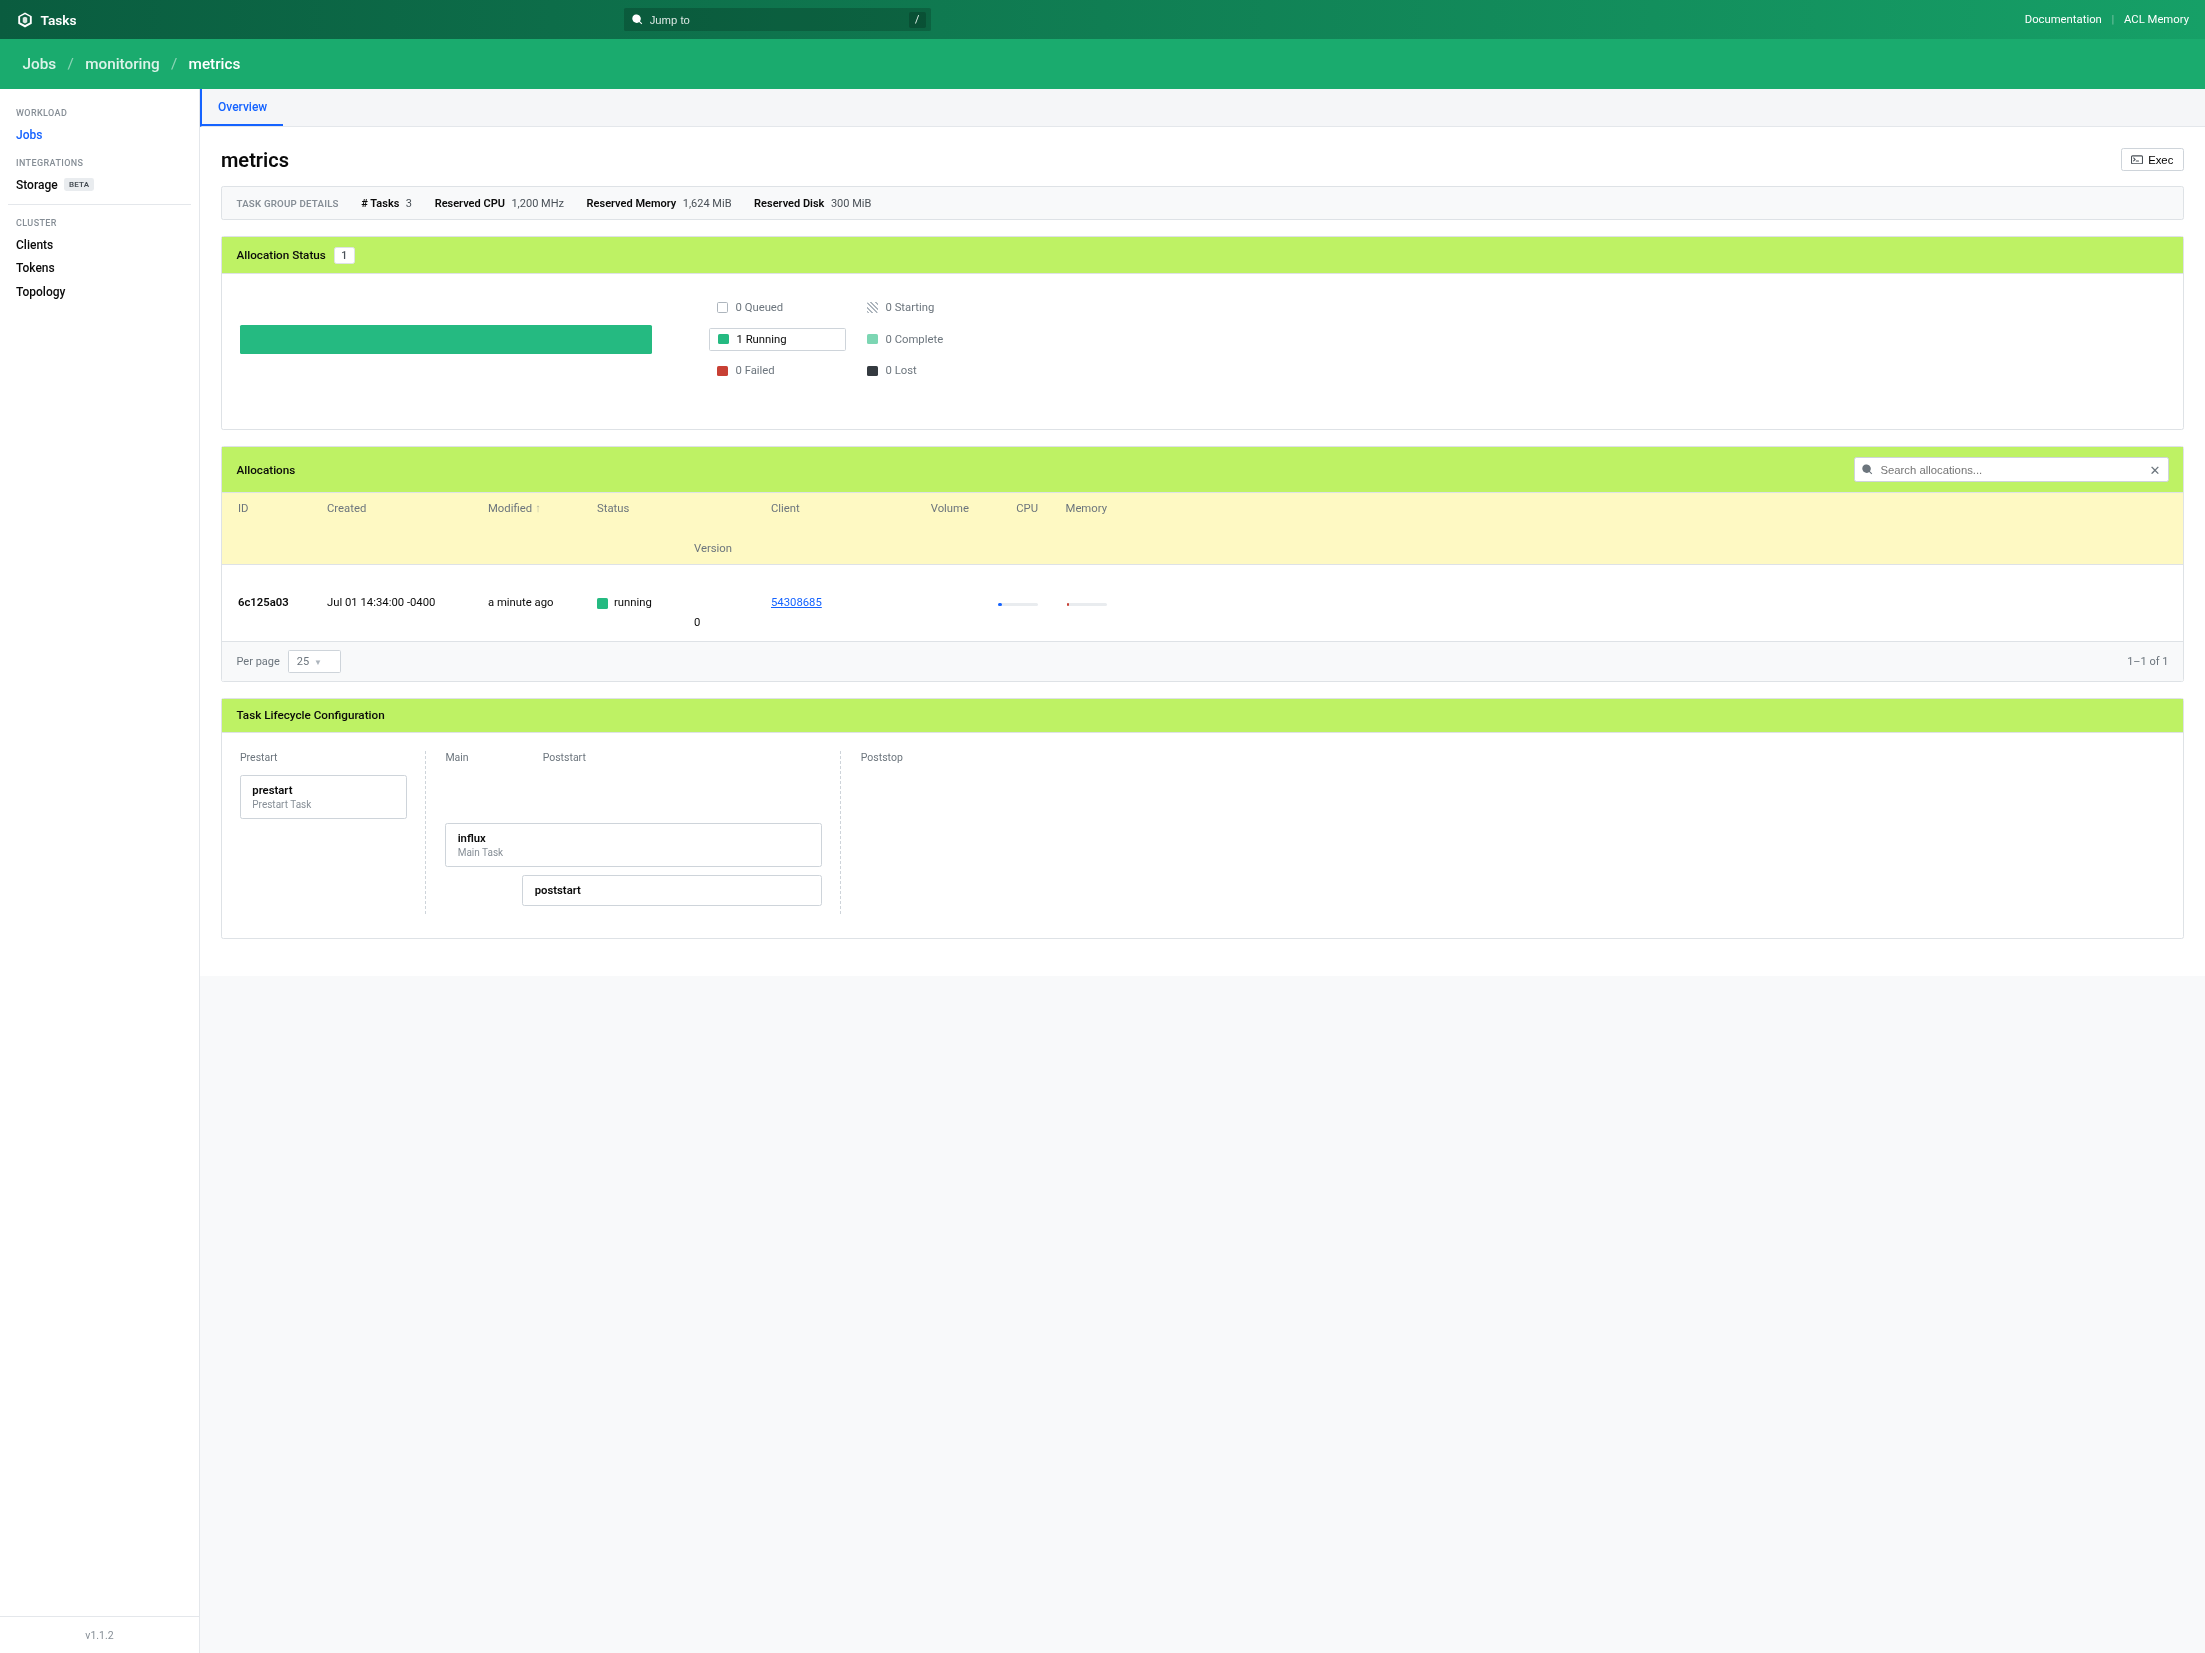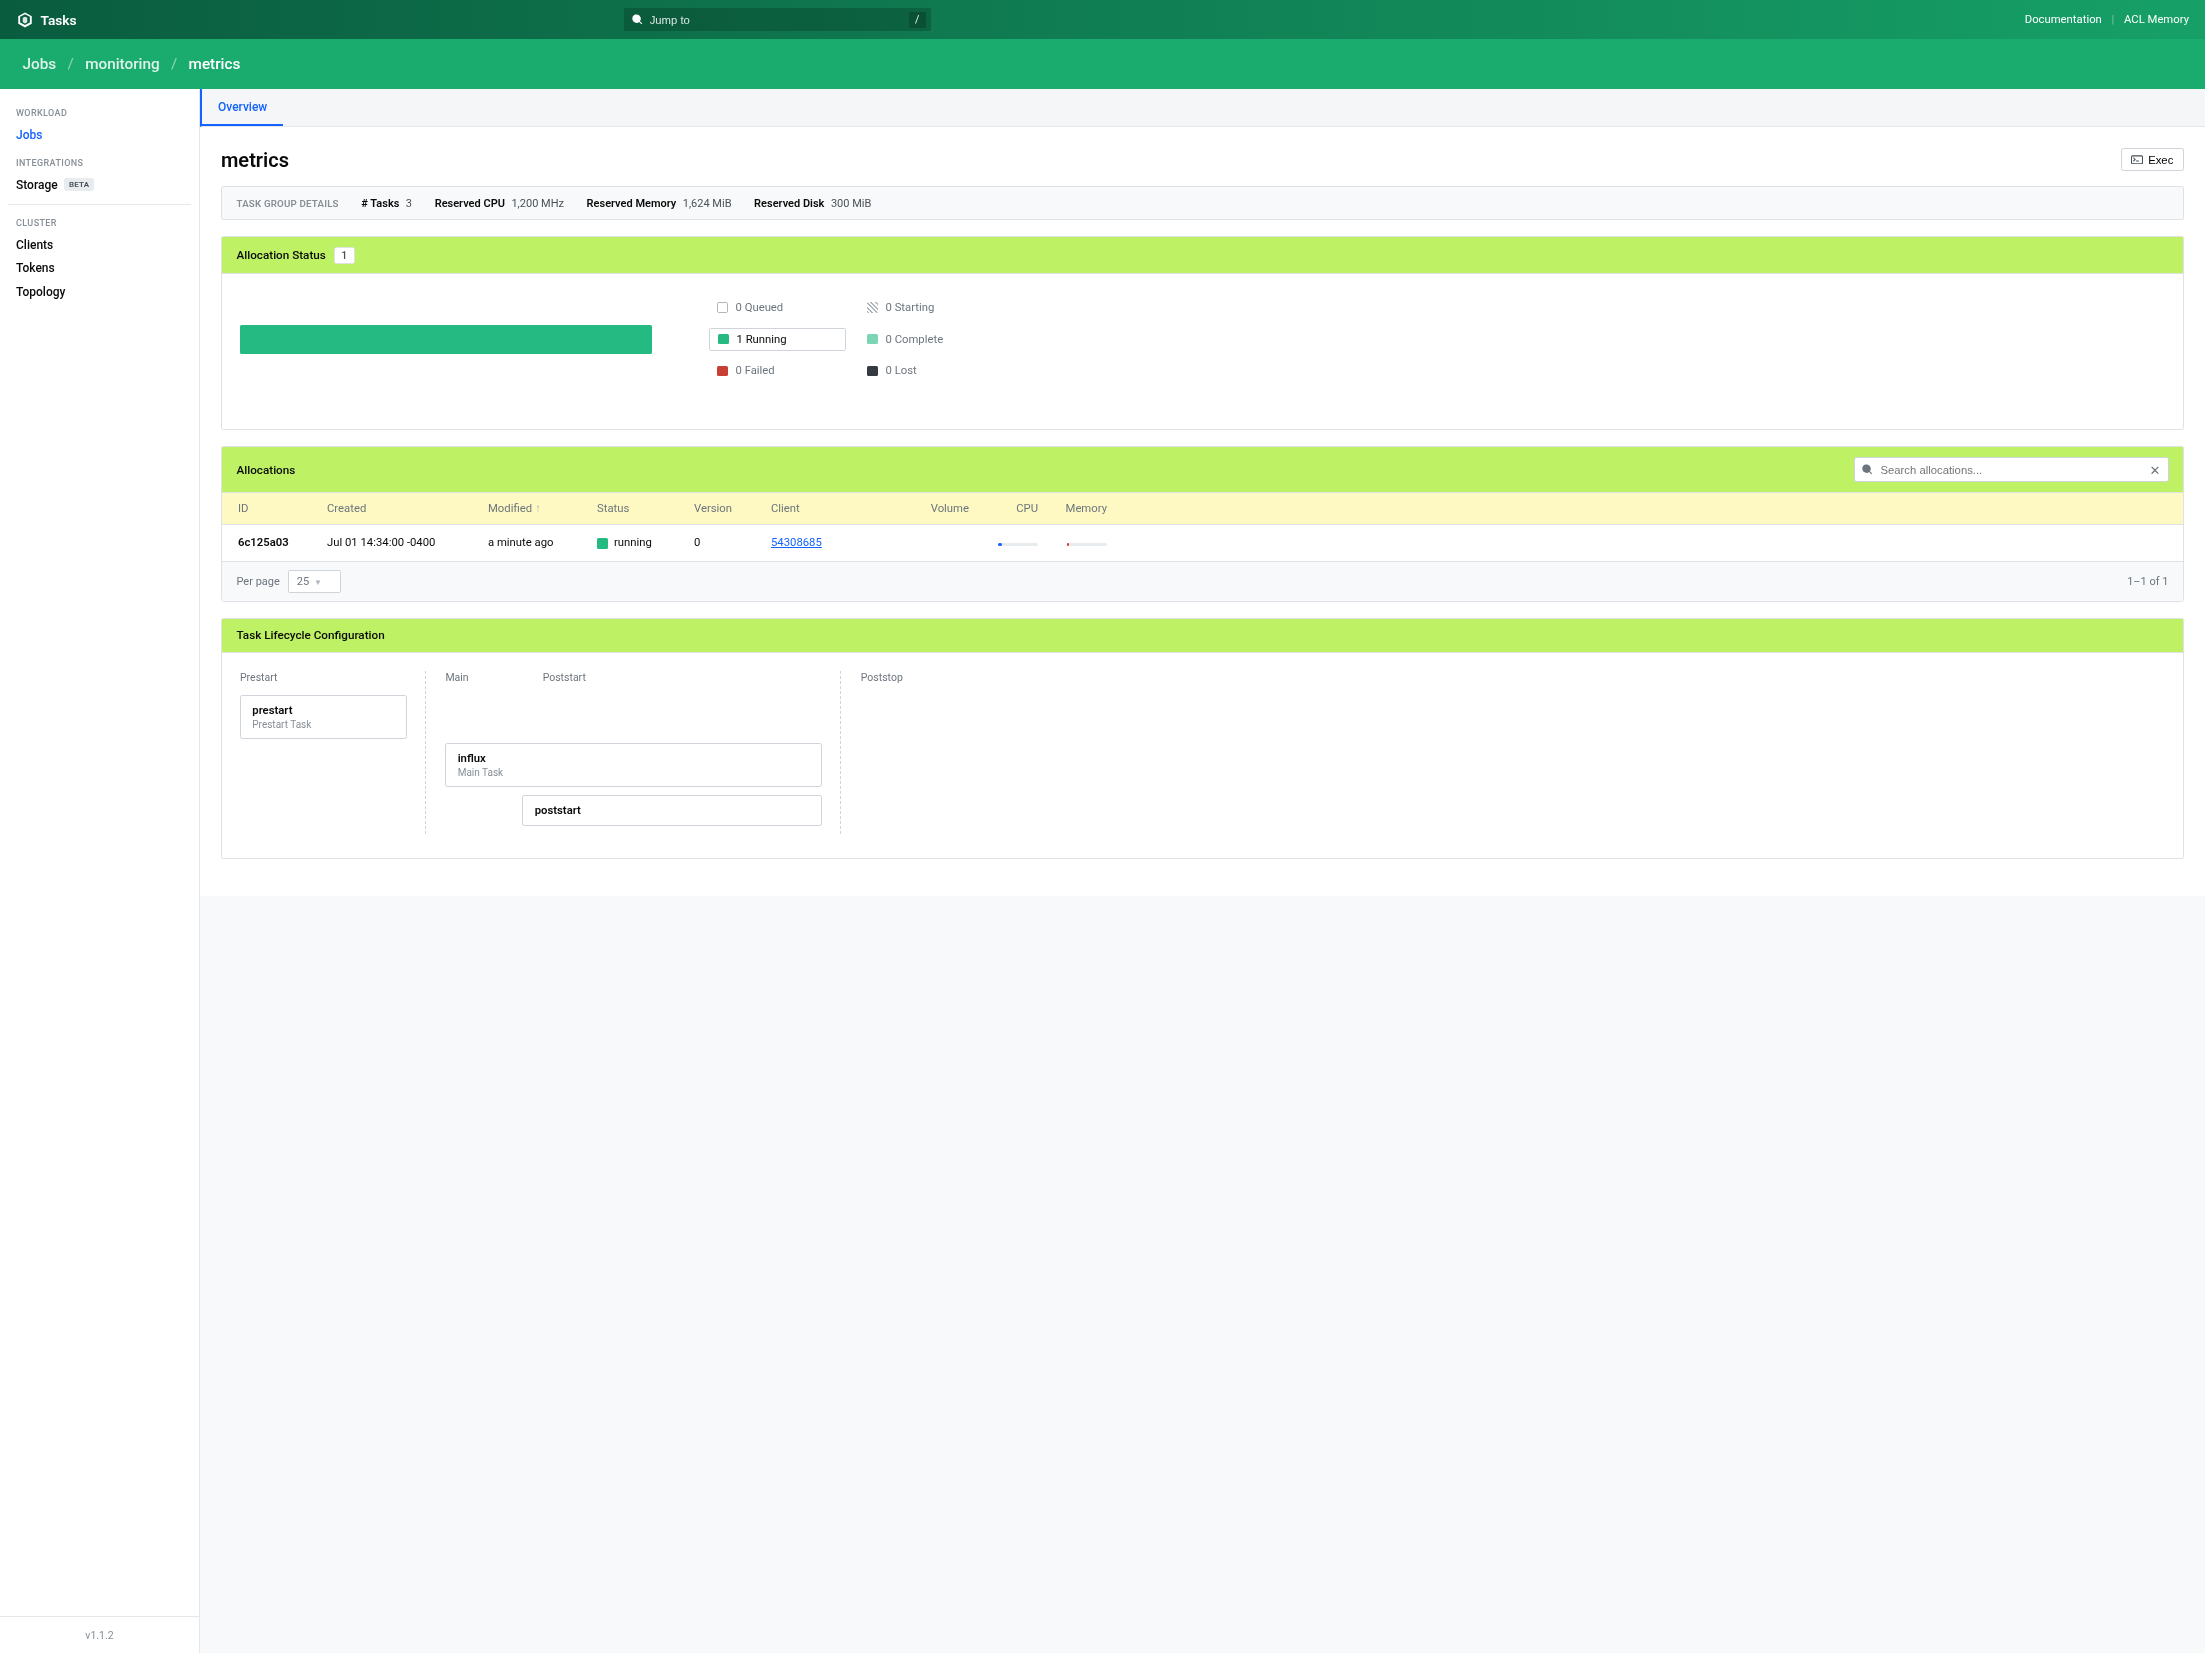--- a/index.html
+++ b/index.html
@@ -59,21 +59,21 @@
 .alloc-search-wrap { margin-left: auto; position: relative; }
 .alloc-search { border: 0.8px solid #ced4da; border-radius: 2.4px; padding: 5.7px 24px 5.7px 26px; width: 315px; font-size: 11.3px; }
 .alloc-search-icon { position: absolute; left: 8px; top: 50%; transform: translateY(-50%); width: 11.3px; height: 11.3px; fill: #6c757d; }
 .alloc-clear { position: absolute; right: 8px; top: 50%; transform: translateY(-50%); cursor: pointer; color: #6c757d; font-size: 13px; }
 .table-head { display: flex; padding: 9px 16px; background: #fef9c3; border-bottom: 0.8px solid #dee2e6; color: #6c757d; font-size: 11.3px; }
 .table-row { display: flex; padding: 11.3px 16px; align-items: center; border-bottom: 0.8px solid #dee2e6; }
 .col-id { width: 89px; }
 .col-created { width: 161px; }
 .col-modified { width: 109px; }
 .col-status { width: 97px; }
-.col-version { width: 77px; }
+.col-version { width: 77px; margin-top: 40px; }
 .col-client { width: 137px; }
 .col-volume { width: 61px; text-align: right; }
 .col-cpu { width: 69px; text-align: right; }
 .col-memory { width: 69px; text-align: right; }
 .sort-arrow { opacity: 0.5; margin-left: 3.2px; }
 .status-dot { width: 10.5px; height: 10.5px; background: #25ba81; border-radius: 1.6px; display: inline-block; margin-right: 6.5px; vertical-align: middle; }
 .client-link { color: #1563ff; text-decoration: underline; }
 .mini-bar { width: 40px; height: 3.2px; background: #e9ecef; border-radius: 1.6px; display: inline-block; position: relative; }
 .mini-bar::before { content: ""; position: absolute; left: 0; top: 0; bottom: 0; width: 4px; background: #1563ff; border-radius: 1.6px; }
 .mini-bar.mem::before { background: #c84034; width: 2.4px; }

